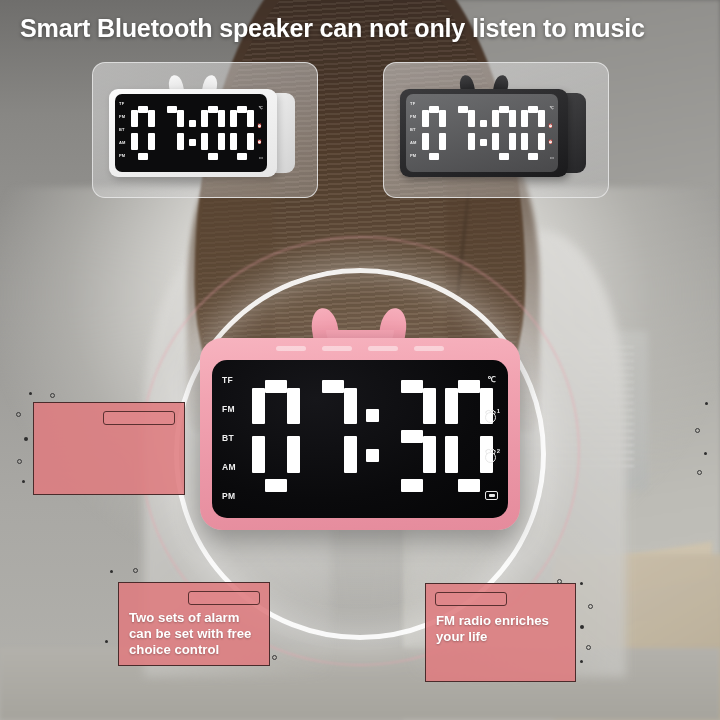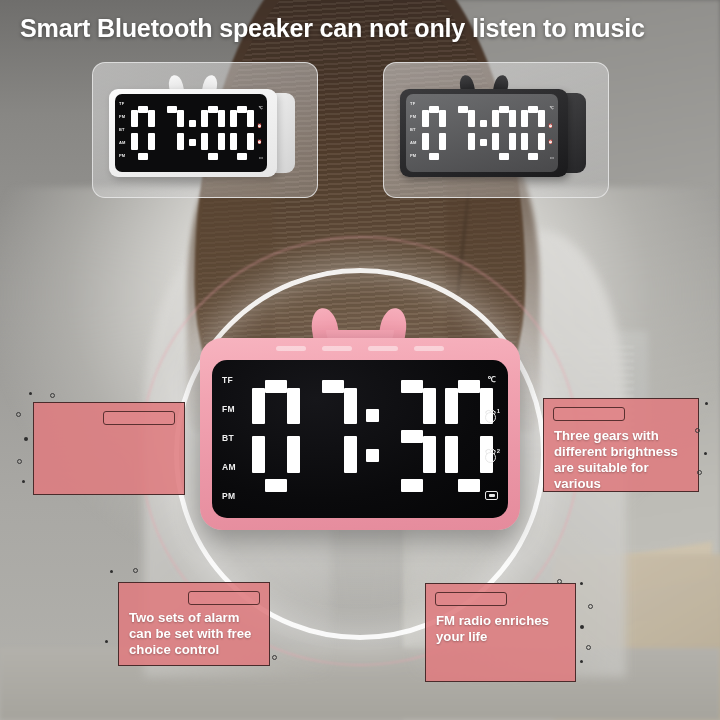--- a/index.html
+++ b/index.html
@@ -536,24 +536,20 @@
           <div class="ic-card"></div>
         </div>
       </div>
     </div>
   </div>
 
   <div class="callout c1 bar-right">
     <div class="bar"></div>
   </div>
 
-  <div class="callout c2 bar-left">
-    <div class="bar"></div>
-    <div class="txt">Three gears with different brightness are suitable for various</div>
-  </div>
 
   <div class="callout c3 bar-right">
     <div class="bar"></div>
     <div class="txt">Two sets of alarm can be set with free choice control</div>
   </div>
 
   <div class="callout c4 bar-left">
     <div class="bar"></div>
     <div class="txt">FM radio enriches your life</div>
   </div>

